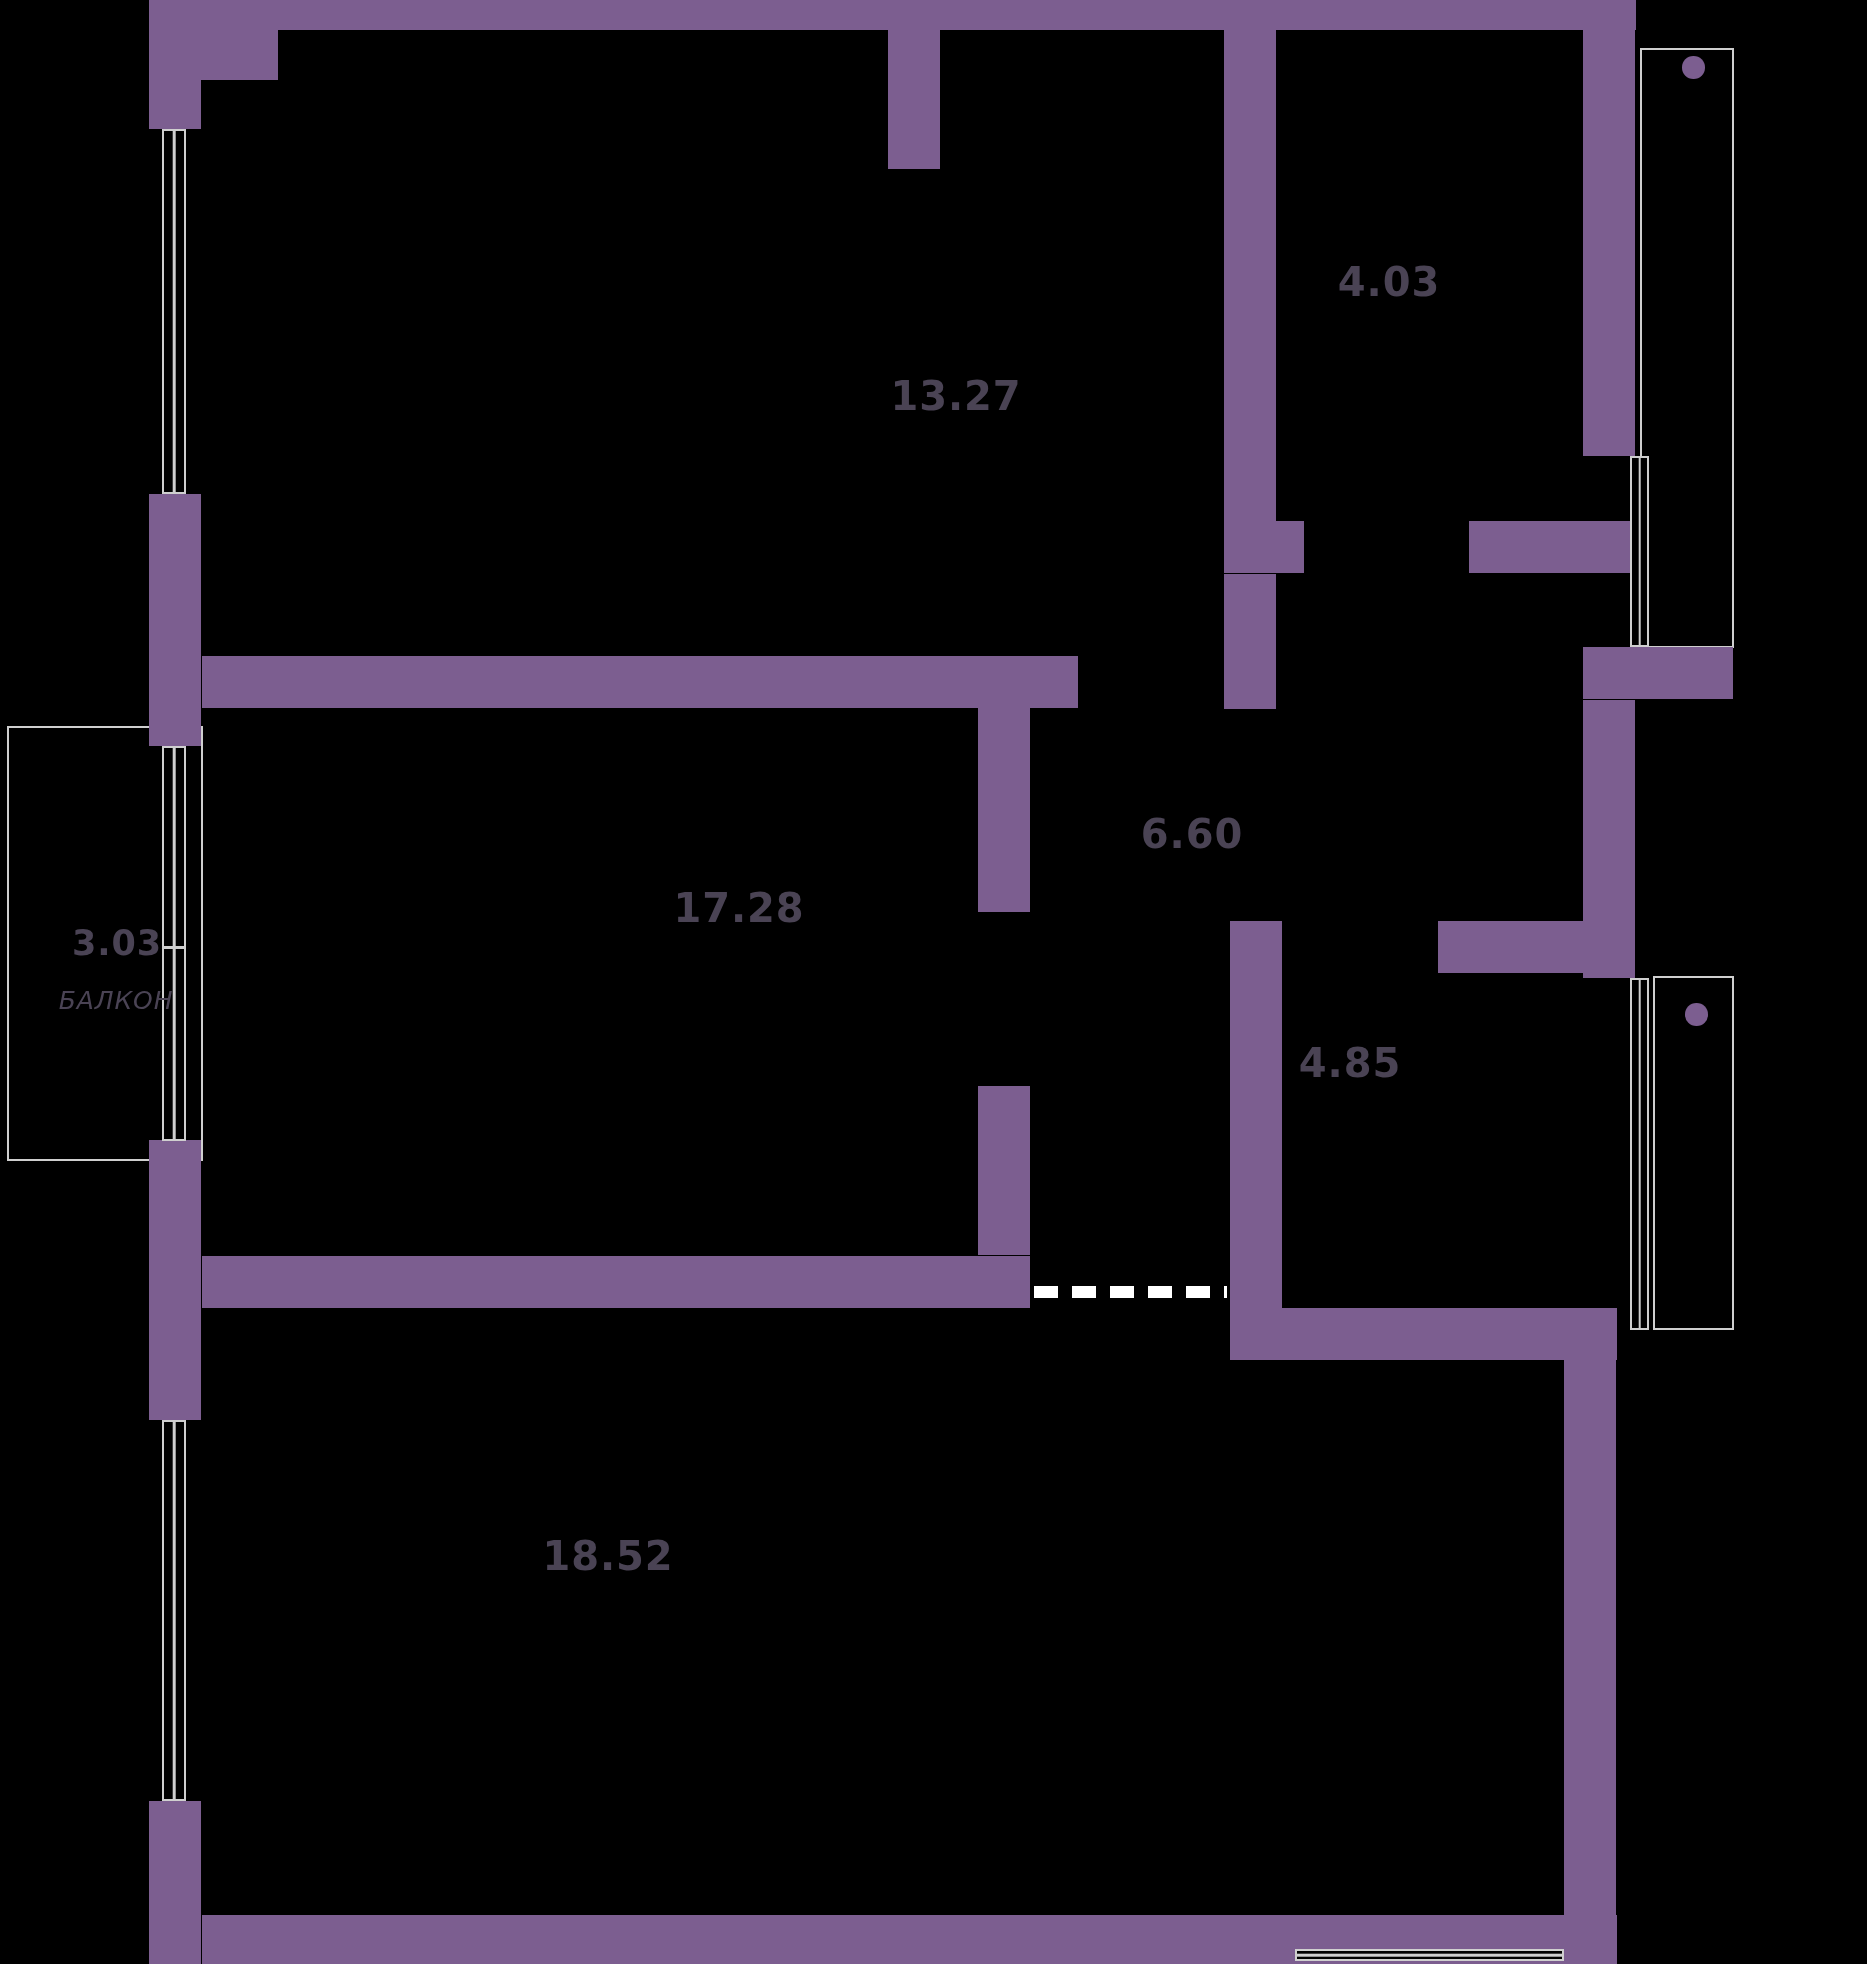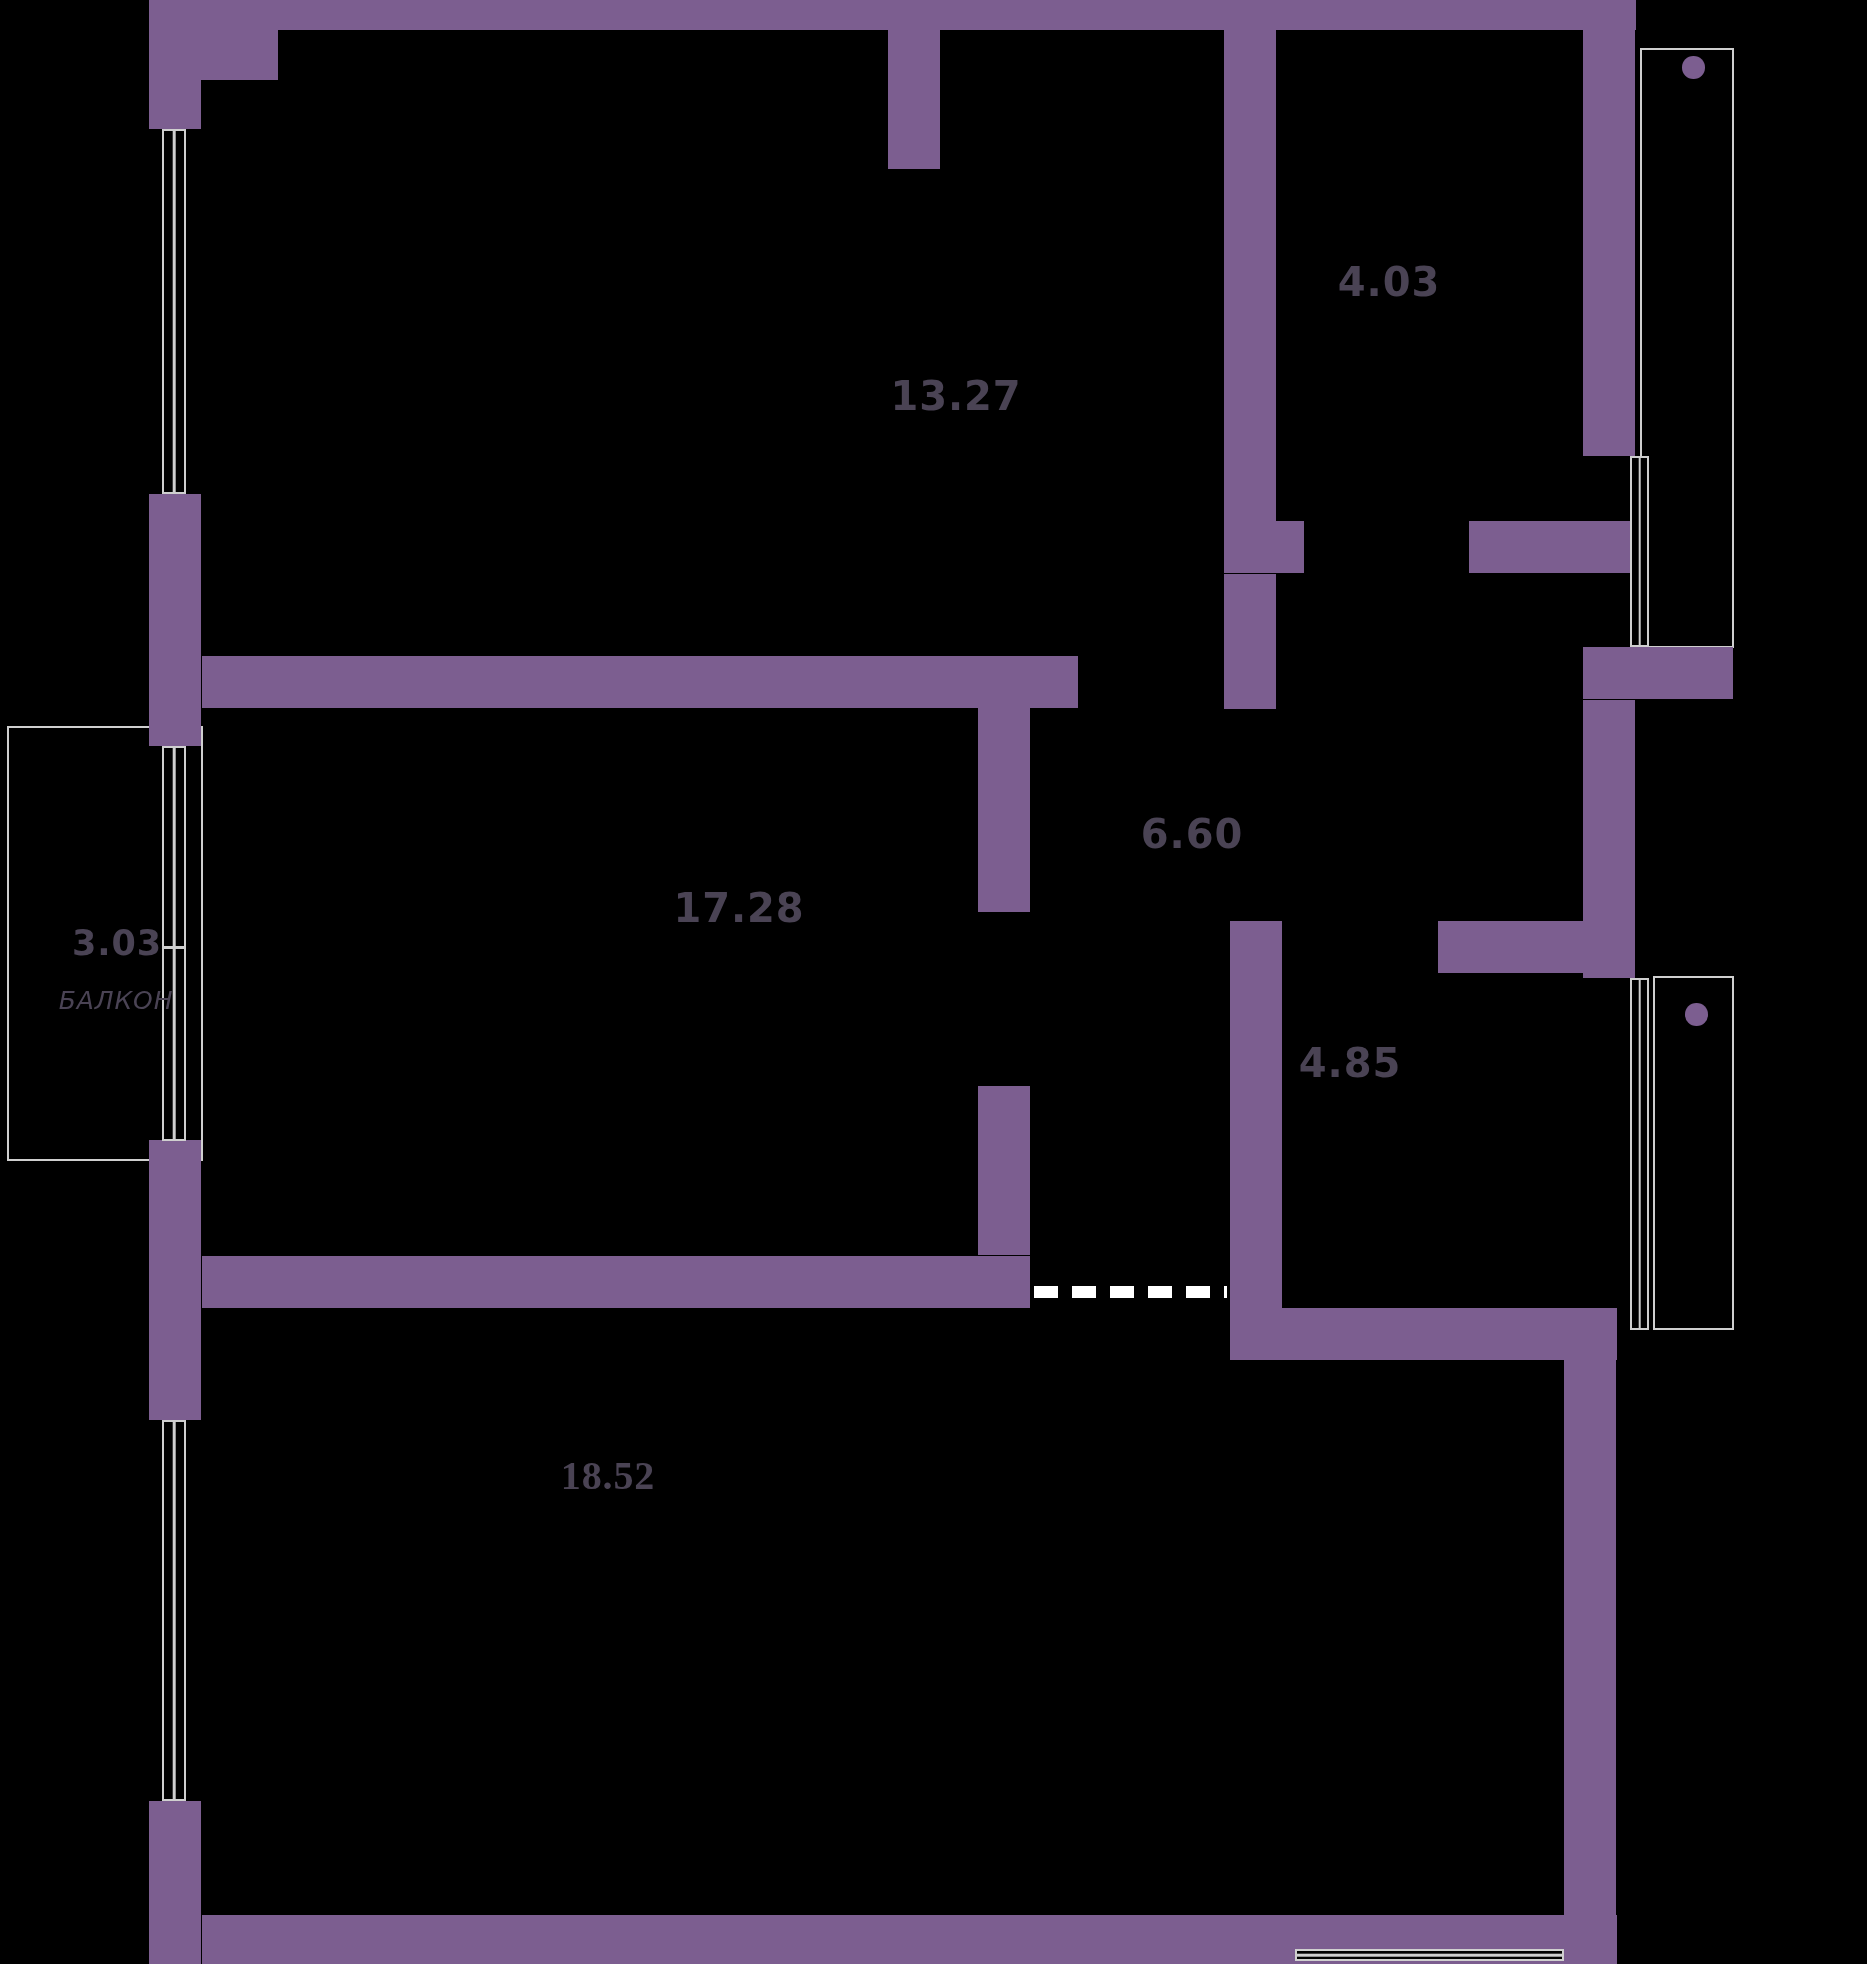--- a/index.html
+++ b/index.html
@@ -87,20 +87,20 @@
 
   <div class="dot" style="left:1682px;top:56px;"></div>
   <div class="dot" style="left:1685px;top:1003px;"></div>
   <div class="dashes" style="left:1034px;top:1286px;width:193px;"></div>
 
   <div class="room-label" style="left:956px;top:376px;">13.27</div>
   <div class="room-label" style="left:1389px;top:262px;">4.03</div>
   <div class="room-label" style="left:1192px;top:814px;">6.60</div>
   <div class="room-label" style="left:739px;top:888px;">17.28</div>
   <div class="room-label" style="left:1350px;top:1043px;">4.85</div>
-  <div class="room-label" style="left:608px;top:1455px;font-family:Liberation Serif, serif;">18.52</div>
+  <div class="room-label" style="left:608px;top:1536px;">18.52</div>
 
   <div class="room-label balcony-num" style="left:117px;top:923px;">3.03</div>
   <div class="room-label balcony-cap" style="left:116px;top:980px;">БАЛКОН</div>
 
 
 </div>
 
 
 </body></html>

